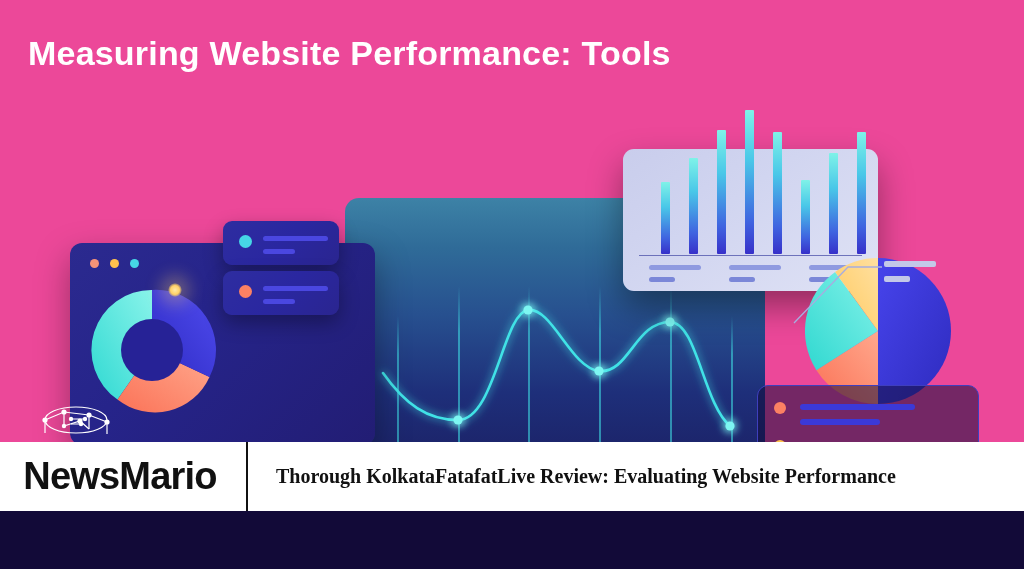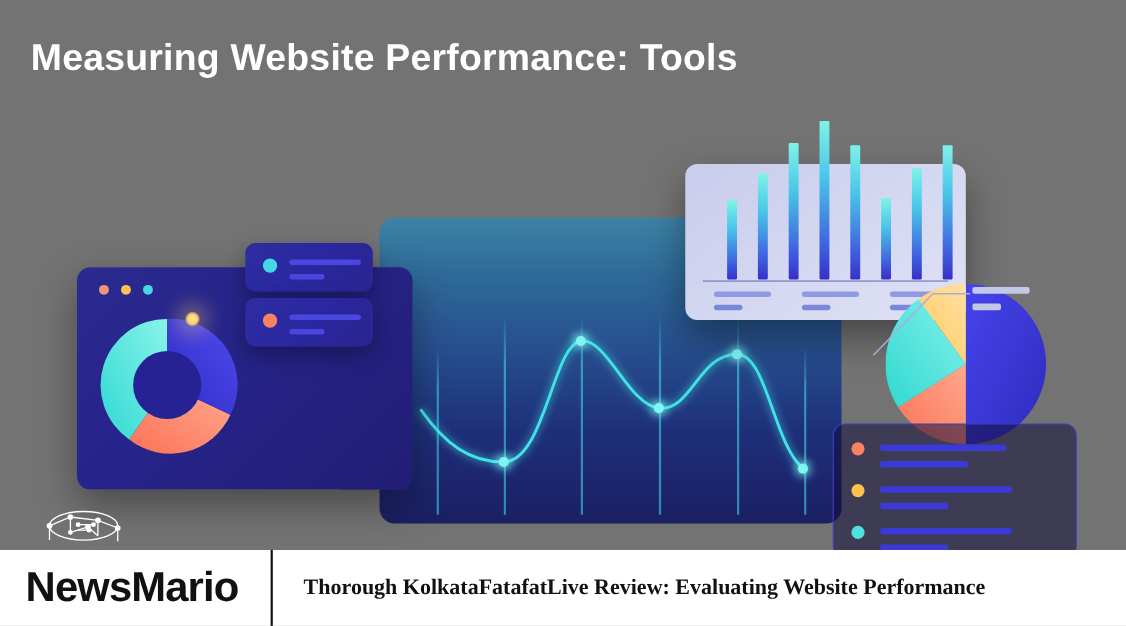--- a/index.html
+++ b/index.html
@@ -2,21 +2,21 @@
 <html><head>
 <meta charset="utf-8">
 <title>Measuring Website Performance: Tools</title>
 <style>
   html,body{margin:0;padding:0;}
   body{
     width:1024px;height:569px;overflow:hidden;position:relative;
     background:#120A38;
     font-family:"Liberation Sans", sans-serif;
   }
-  #stage{position:absolute;inset:0;width:1024px;height:569px;overflow:hidden;background:#737373;}
+  #stage{position:absolute;inset:0;width:1024px;height:511px;overflow:hidden;background:#ec4899;}
 
   
   .hero-title{
     position:absolute;left:28px;top:34px;
     font-size:34px;font-weight:700;color:#FFFFFF;
     letter-spacing:.2px;white-space:nowrap;
     font-family:"Liberation Sans", sans-serif;
   }
 
   

